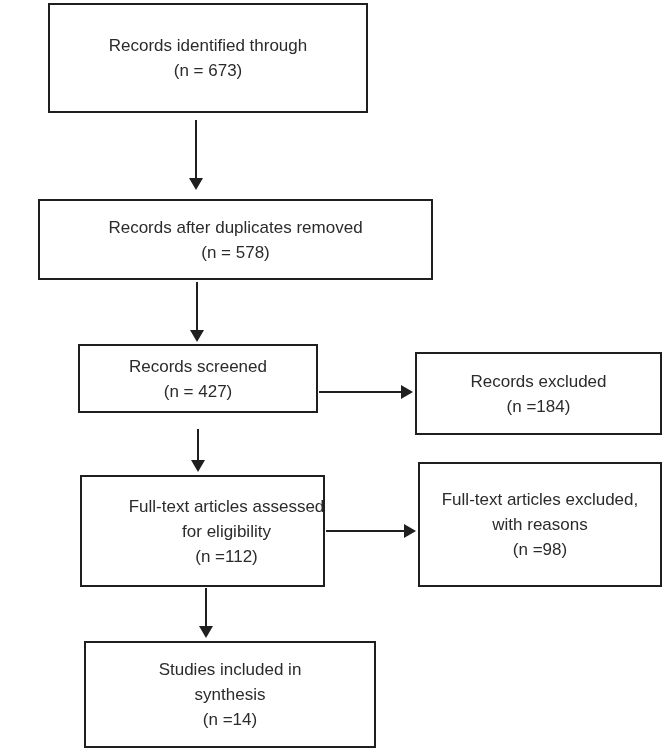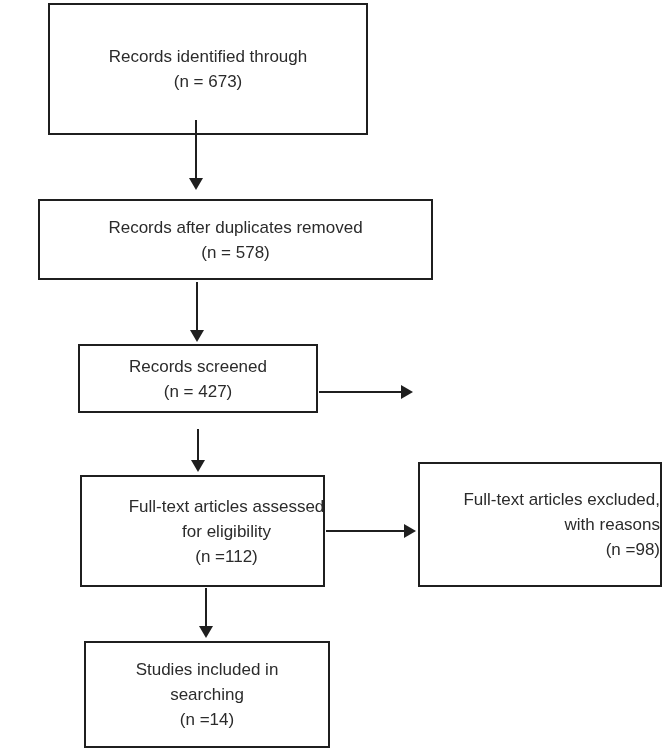--- a/index.html
+++ b/index.html
@@ -57,21 +57,21 @@
     border-top: 7px solid transparent;
     border-bottom: 7px solid transparent;
     border-left: 12px solid #1f1f1f;
   }
 </style>
 </head>
 <body>
 
 <div class="canvas">
 
-  <div class="flow-box" style="left:48px; top:3px; width:320px; height:132px;">
+  <div class="flow-box" style="left:48px; top:3px; width:320px; height:110px;">
     <div class="line">Records identified through</div>
     <div class="line">(n = 673)</div>
   </div>
 
   <div class="shaft-v" style="left:195px; top:120px; height:58px;"></div>
   <div class="head-down" style="left:189px; top:178px;"></div>
 
   <div class="flow-box" style="left:2px; top:199px; width:395px; height:81px;margin-left:36px;">
     <div class="line">Records after duplicates removed</div>
     <div class="line">(n = 578)</div>
@@ -81,41 +81,45 @@
   <div class="head-down" style="left:190px; top:330px;"></div>
 
   <div class="flow-box" style="left:78px; top:344px; width:240px; height:69px;">
     <div class="line">Records screened</div>
     <div class="line">(n = 427)</div>
   </div>
 
   <div class="shaft-h" style="left:319px; top:391px; width:82px;"></div>
   <div class="head-right" style="left:401px; top:385px;"></div>
 
+  <div class="flow-box" style="left:415px; top:352px; width:247px; height:83px;">
+    <div class="line">Records excluded</div>
+    <div class="line">(n =184)</div>
+  </div>
 
   <div class="shaft-v" style="left:197px; top:429px; height:31px;"></div>
   <div class="head-down" style="left:191px; top:460px;"></div>
 
   <div class="flow-box" style="left:80px; top:475px; width:245px; height:112px;padding-left:48px;">
     <div class="line">Full-text articles assessed</div>
     <div class="line">for eligibility</div>
     <div class="line">(n =112)</div>
   </div>
 
   <div class="shaft-h" style="left:326px; top:530px; width:78px;"></div>
   <div class="head-right" style="left:404px; top:524px;"></div>
 
-  <div class="flow-box" style="left:418px; top:462px; width:244px; height:125px;align-items:flex-end;">
+  <div class="flow-box" style="left:418px; top:462px; width:244px; height:125px;">
     <div class="line">Full-text articles excluded,</div>
     <div class="line">with reasons</div>
     <div class="line">(n =98)</div>
   </div>
 
   <div class="shaft-v" style="left:205px; top:588px; height:38px;"></div>
   <div class="head-down" style="left:199px; top:626px;"></div>
 
-  <div class="flow-box" style="left:84px; top:641px; width:246px; height:107px;">
+  <div class="flow-box" style="left:84px; top:641px; width:292px; height:107px;">
     <div class="line">Studies included in</div>
-    <div class="line">searching</div>
+    <div class="line">synthesis</div>
     <div class="line">(n =14)</div>
   </div>
 
 </div>
 
 </body></html>

